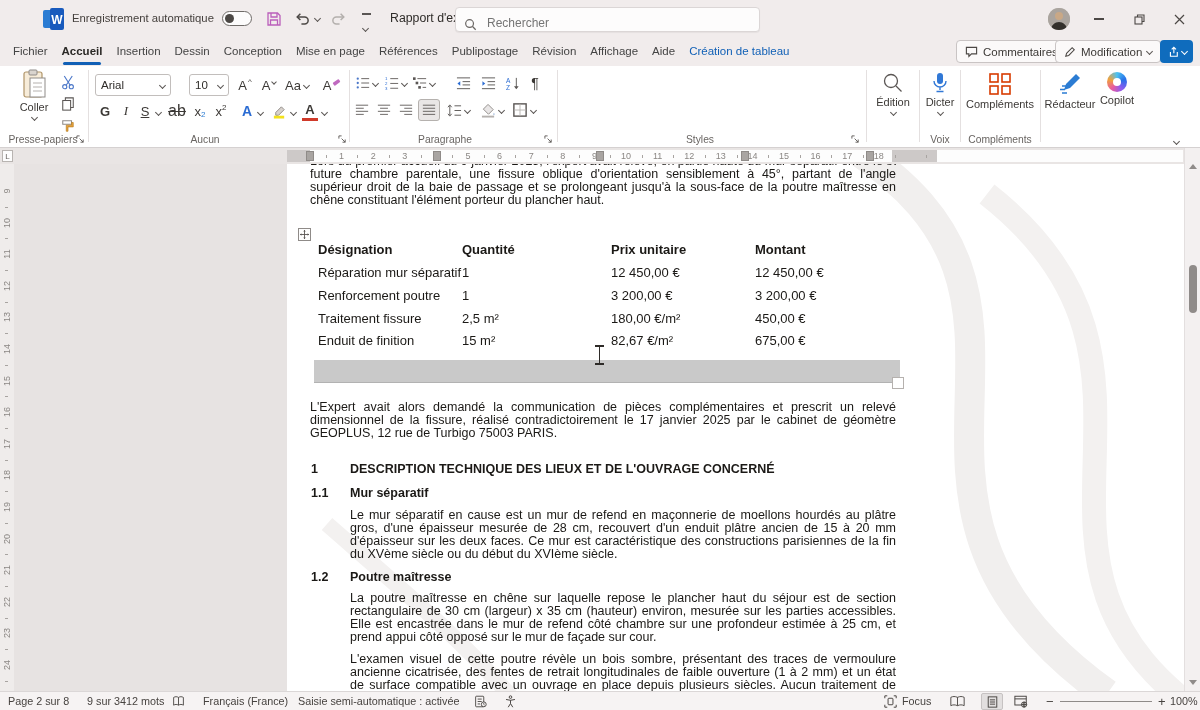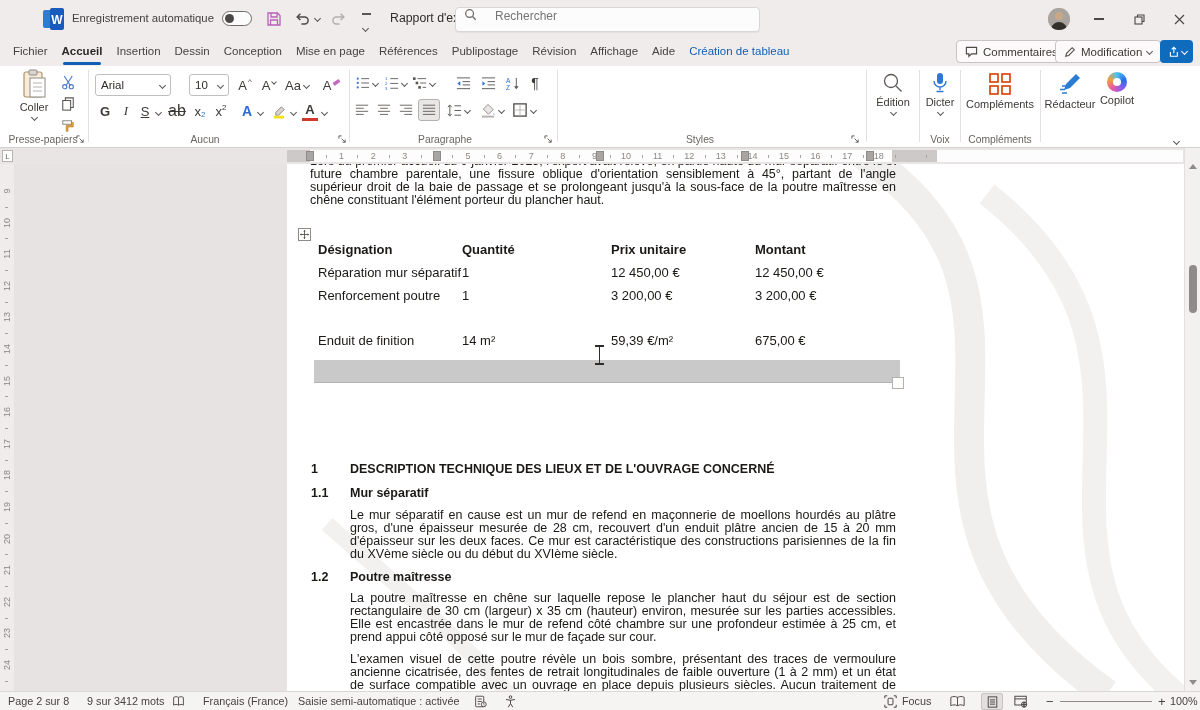--- a/index.html
+++ b/index.html
@@ -6,21 +6,21 @@
   *{box-sizing:border-box}
   #app{position:relative;width:1200px;height:710px;background:#f1ecec;font-family:"Liberation Sans","DejaVu Sans",sans-serif;color:#3a3734;overflow:hidden}
   .abs{position:absolute}
   svg{display:block}
   .chv{display:inline-block;width:5px;height:5px;border-right:1.3px solid #5a5654;border-bottom:1.3px solid #5a5654;transform:rotate(45deg)}
   
   .titlebar{position:absolute;left:0;top:0;width:1200px;height:38px;background:#f1ecec}
   .tb-txt{font-size:11.3px;color:#443f3c}
   .toggle{position:absolute;width:30px;height:15px;border:1px solid #6f6b68;border-radius:8px;background:#fdfcfc}
   .knob{position:absolute;left:2px;top:2px;width:9px;height:9px;border-radius:50%;background:#4c4845}
-  .searchbox{position:absolute;left:455px;top:7px;width:305px;height:25px;background:#fdfcfc;border:1px solid #dbd6d6;border-radius:4px;display:flex;align-items:flex-start;padding:0 8px;gap:16px;box-shadow:0 1px 1px rgba(0,0,0,.05)}
+  .searchbox{position:absolute;left:455px;top:7px;width:305px;height:25px;background:#fdfcfc;border:1px solid #dbd6d6;border-radius:4px;display:flex;align-items:flex-end;padding:0 8px;gap:8px;box-shadow:0 1px 1px rgba(0,0,0,.05)}
   .searchbox input{border:none;outline:none;background:transparent;font-size:12px;color:#5f5b58;width:240px;font-family:inherit}
   .winbtn{position:absolute;top:0;width:38px;height:38px;display:flex;align-items:center;justify-content:center}
   
   .tabsrow{position:absolute;left:0;top:38px;width:1200px;height:28px;background:#f1ecec}
   .tablist{position:absolute;left:6px;top:0;display:flex;height:28px;align-items:center}
   .tab{padding:0 7px;font-size:11.5px;color:#444;position:relative;height:28px;line-height:27px;white-space:nowrap}
   .tab.active{font-weight:bold;color:#2b2926}
   .tab.active::after{content:"";position:absolute;left:8px;right:8px;bottom:1px;height:3px;border-radius:2px;background:#1160b6}
   .tab.ctx{color:#1160b6}
   .tabbtn{position:absolute;top:2px;height:23px;border:1px solid #c9c4c4;border-radius:4px;background:#fbf9f9;display:flex;align-items:center;gap:5px;padding:0 8px;font-size:11.5px;color:#3c3936}
@@ -568,29 +568,36 @@
           <span class="cell c2">1</span>
           <span class="cell c3">12 450,00 €</span>
           <span class="cell c4">12 450,00 €</span>
         </div>
         <div class="trow" style="top: 47px; font-weight: normal;">
           <span class="cell c1">Renforcement poutre</span>
           <span class="cell c2">1</span>
           <span class="cell c3">3 200,00 €</span>
           <span class="cell c4">3 200,00 €</span>
         </div>
+        <div class="trow" style="top:70px">
+          <span class="cell c1">Traitement fissure</span>
+          <span class="cell c2">2,5 m²</span>
+          <span class="cell c3">180,00 €/m²</span>
+          <span class="cell c4">450,00 €</span>
+        </div>
         <div class="trow" style="top:92px">
           <span class="cell c1">Enduit de finition</span>
-          <span class="cell c2">14 m²</span>
-          <span class="cell c3">59,39 €/m²</span>
+          <span class="cell c2">15 m²</span>
+          <span class="cell c3">82,67 €/m²</span>
           <span class="cell c4">675,00 €</span>
         </div>
       </div>
       <div class="abs" style="left:605px;top:213px;width:12px;height:12px;border:1px solid #b5b1ae;background:#fff"></div>
 
+      <div class="doctext" style="left:23px;top:237px;width:586px">L'Expert avait alors demandé la communication de pièces complémentaires et prescrit un relevé dimensionnel de la fissure, réalisé contradictoirement le 17 janvier 2025 par le cabinet de géomètre GEOPLUS, 12 rue de Turbigo 75003 PARIS.</div>
 
       <div class="dochead" style="left:0;top:298px;width:609px">
         <span class="hnum">1</span>
         <span class="htitle">DESCRIPTION TECHNIQUE DES LIEUX ET DE L'OUVRAGE CONCERNÉ</span>
       </div>
       <div class="dochead" style="left:0;top:322px;width:609px">
         <span class="hnum">1.1</span>
         <span class="htitle">Mur séparatif</span>
       </div>
       <div class="doctext" style="left:63px;top:345px;width:546px">Le mur séparatif en cause est un mur de refend en maçonnerie de moellons hourdés au plâtre gros, d'une épaisseur mesurée de 28 cm, recouvert d'un enduit plâtre ancien de 15 à 20 mm d'épaisseur sur les deux faces. Ce mur est caractéristique des constructions parisiennes de la fin du XVème siècle ou du début du XVIème siècle.</div>

